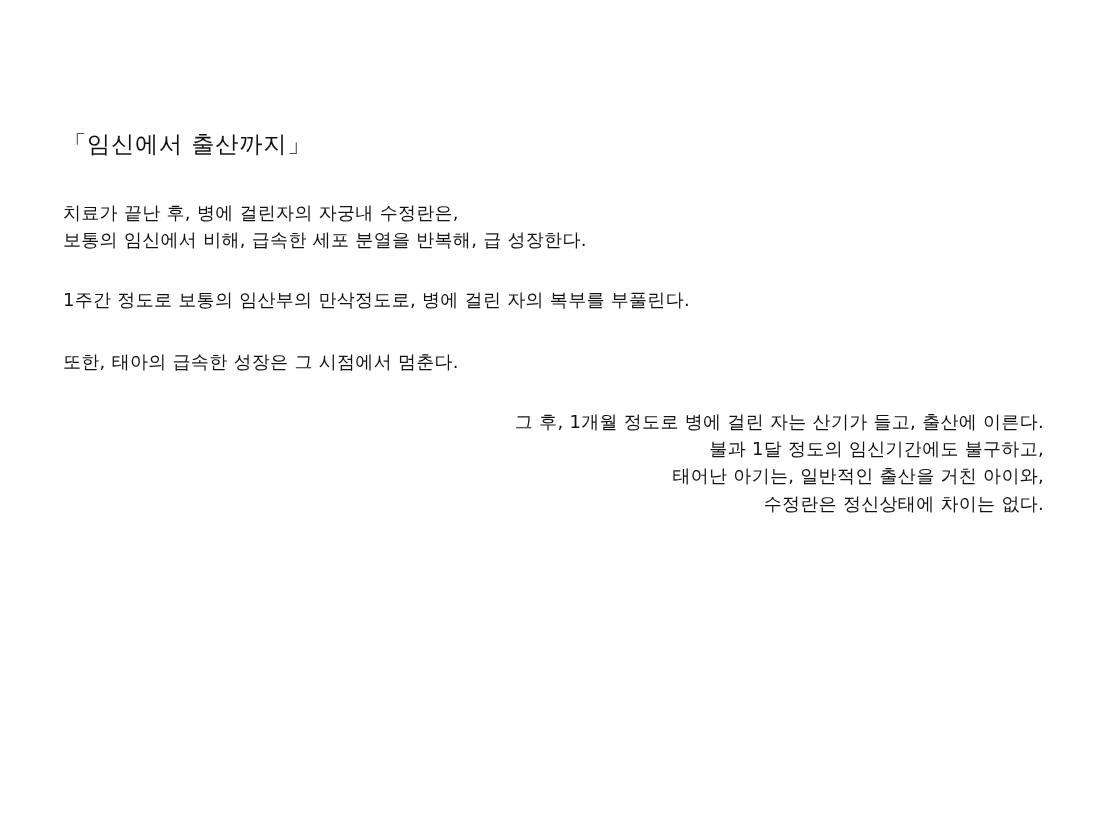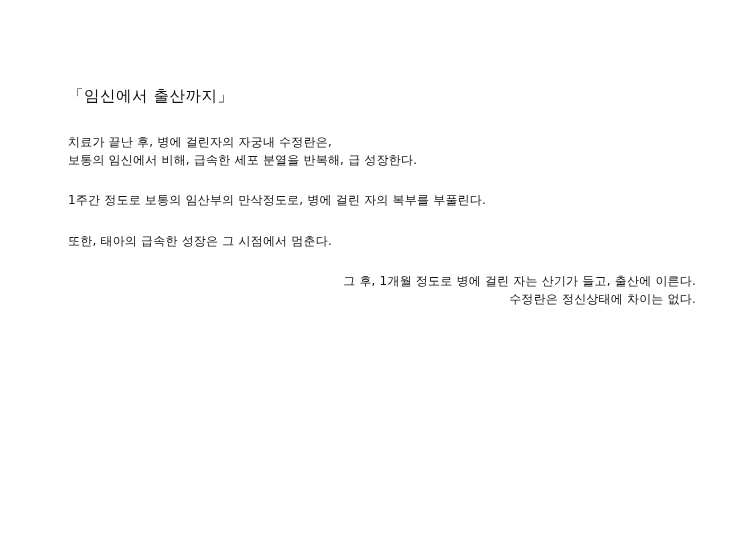--- a/index.html
+++ b/index.html
@@ -11,21 +11,21 @@
     height: 552px;
     background: #ffffff;
     font-family: "DejaVu Sans", "Liberation Sans", sans-serif;
     overflow: hidden;
   }
   .page {
     position: relative;
     width: 736px;
     height: 552px;
     box-sizing: border-box;
-    padding: 86px 40px 0 68px;
+    padding: 86px 40px 0 42px;
   }
   .doc-title {
     font-size: 15.5px;
     color: #111111;
     letter-spacing: 0.5px;
     margin: 0 0 26px 0;
     white-space: pre;
   }
   .para {
     margin: 0 0 22px 0;
@@ -57,16 +57,18 @@
   <div class="para">
     <div class="line">1주간 정도로 보통의 임산부의 만삭정도로, 병에 걸린 자의 복부를 부풀린다.</div>
   </div>
 
   <div class="para">
     <div class="line">또한, 태아의 급속한 성장은 그 시점에서 멈춘다.</div>
   </div>
 
   <div class="para">
     <div class="line">그 후, 1개월 정도로 병에 걸린 자는 산기가 들고, 출산에 이른다.</div>
+    <div class="line">불과 1달 정도의 임신기간에도 불구하고,</div>
+    <div class="line">태어난 아기는, 일반적인 출산을 거친 아이와,</div>
     <div class="line">수정란은 정신상태에 차이는 없다.</div>
   </div>
 
 </div>
 
 </body></html>

